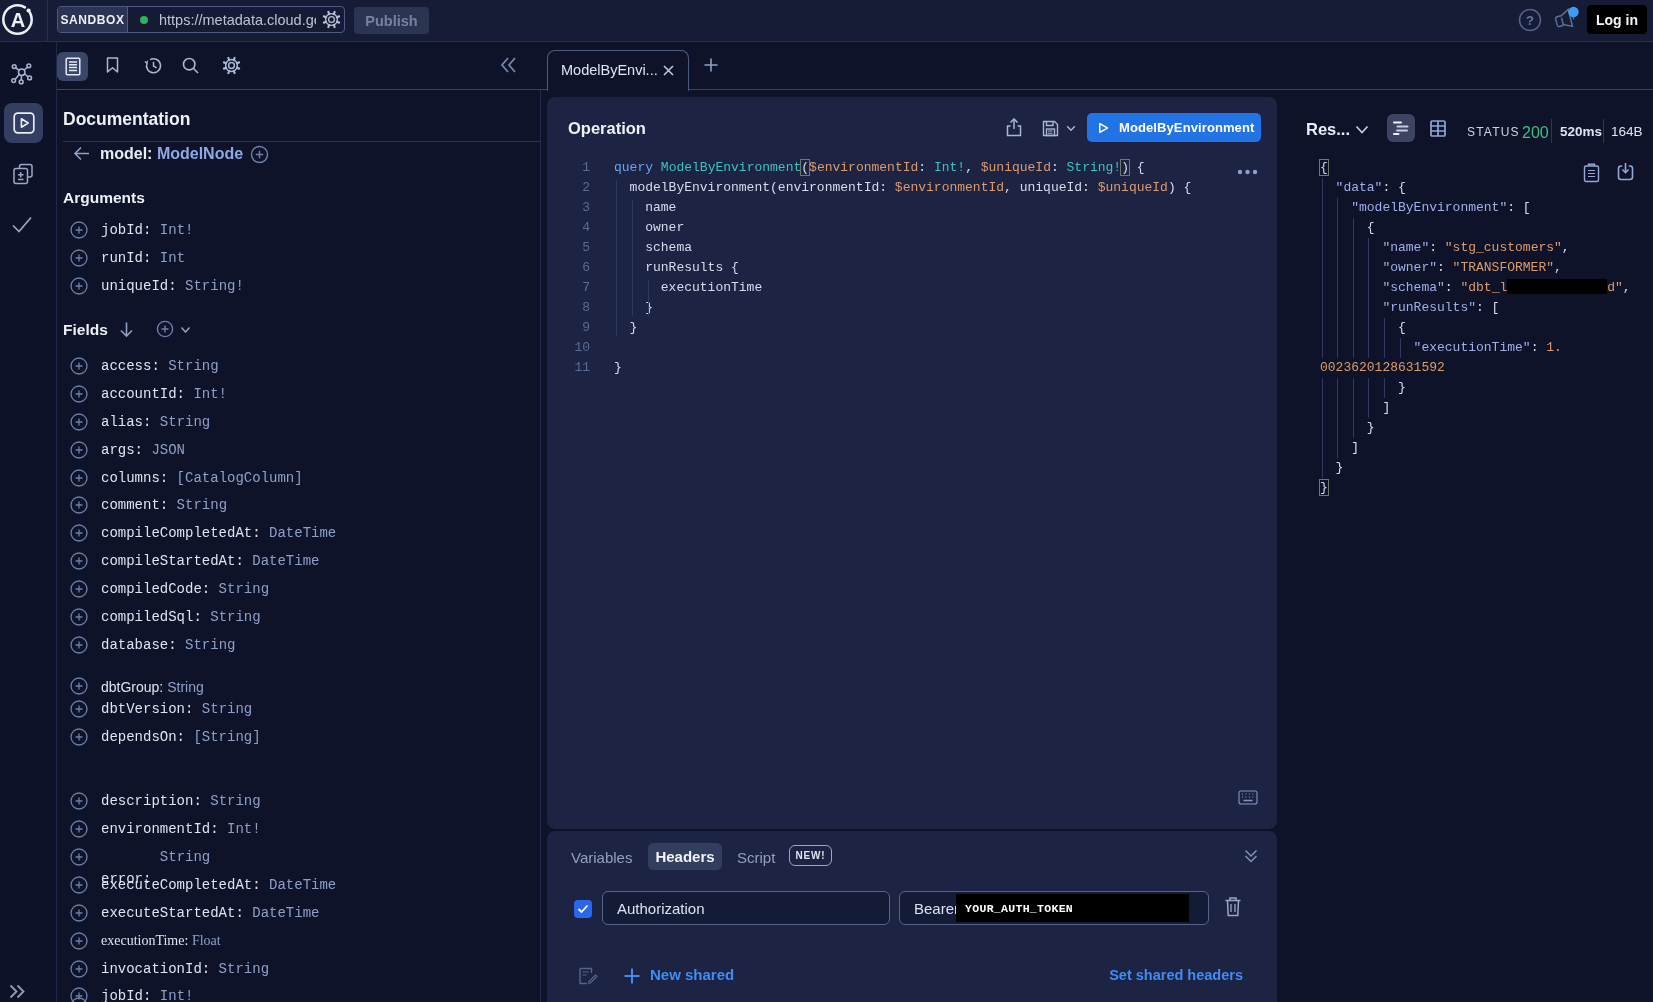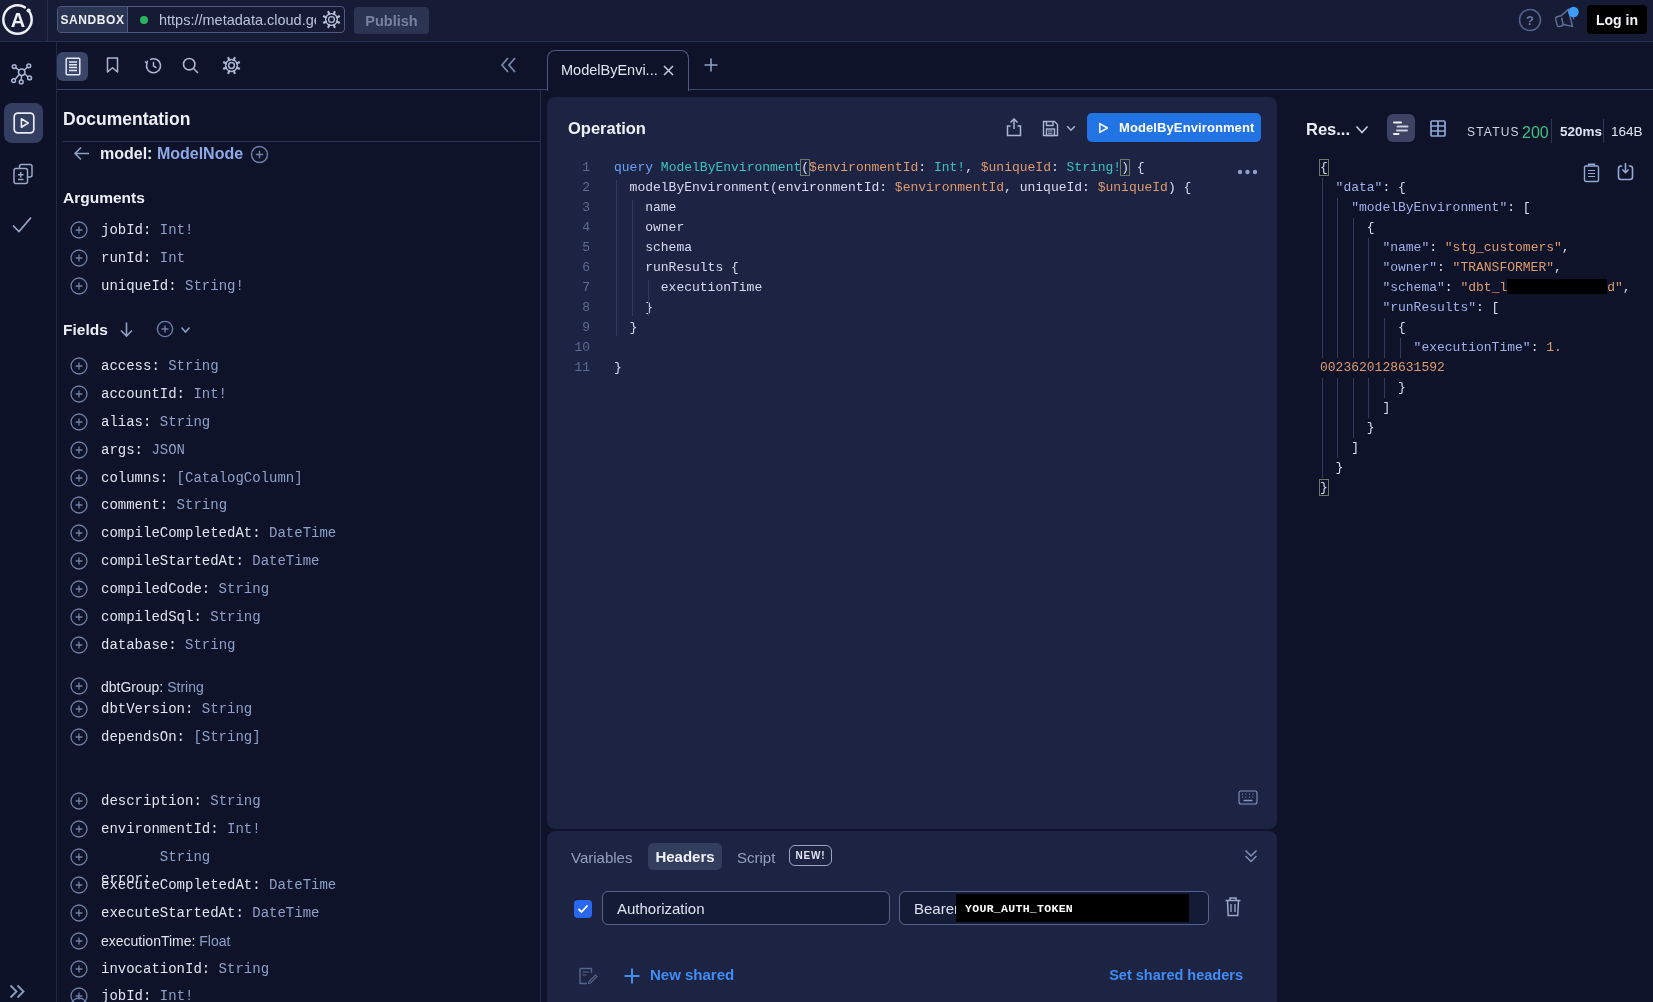--- a/index.html
+++ b/index.html
@@ -380,21 +380,21 @@
   <div style="height:27.95px;display:flex;align-items:center;font-family:'Liberation Mono', monospace;font-size:14px;">
           <svg width="18" height="18" viewBox="0 0 18 18" style="flex:none;margin-right:13px;">
             <g fill="none" stroke="#6d80ab" stroke-width="1.3">
               <circle cx="9" cy="9" r="8"></circle>
               <path d="M9 5.6 L9 12.4 M5.6 9 L12.4 9"></path>
             </g>
           </svg>
           <span style="color:#dfe4ee;">executeStartedAt:</span>
           <span style="color:#8da0c8;">&nbsp;DateTime</span>
         </div>
-  <div style="height:27.95px;display:flex;align-items:center;font-family:Liberation Sans, sans-serif;font-size:14px;">
+  <div style="height:27.95px;display:flex;align-items:center;font-family:Liberation Serif, serif;font-size:14px;">
           <svg width="18" height="18" viewBox="0 0 18 18" style="flex:none;margin-right:13px;">
             <g fill="none" stroke="#6d80ab" stroke-width="1.3">
               <circle cx="9" cy="9" r="8"></circle>
               <path d="M9 5.6 L9 12.4 M5.6 9 L12.4 9"></path>
             </g>
           </svg>
           <span style="color:#dfe4ee;">executionTime:</span>
           <span style="color:#8da0c8;">&nbsp;Float</span>
         </div>
   <div style="height:27.95px;display:flex;align-items:center;font-family:'Liberation Mono', monospace;font-size:14px;">

